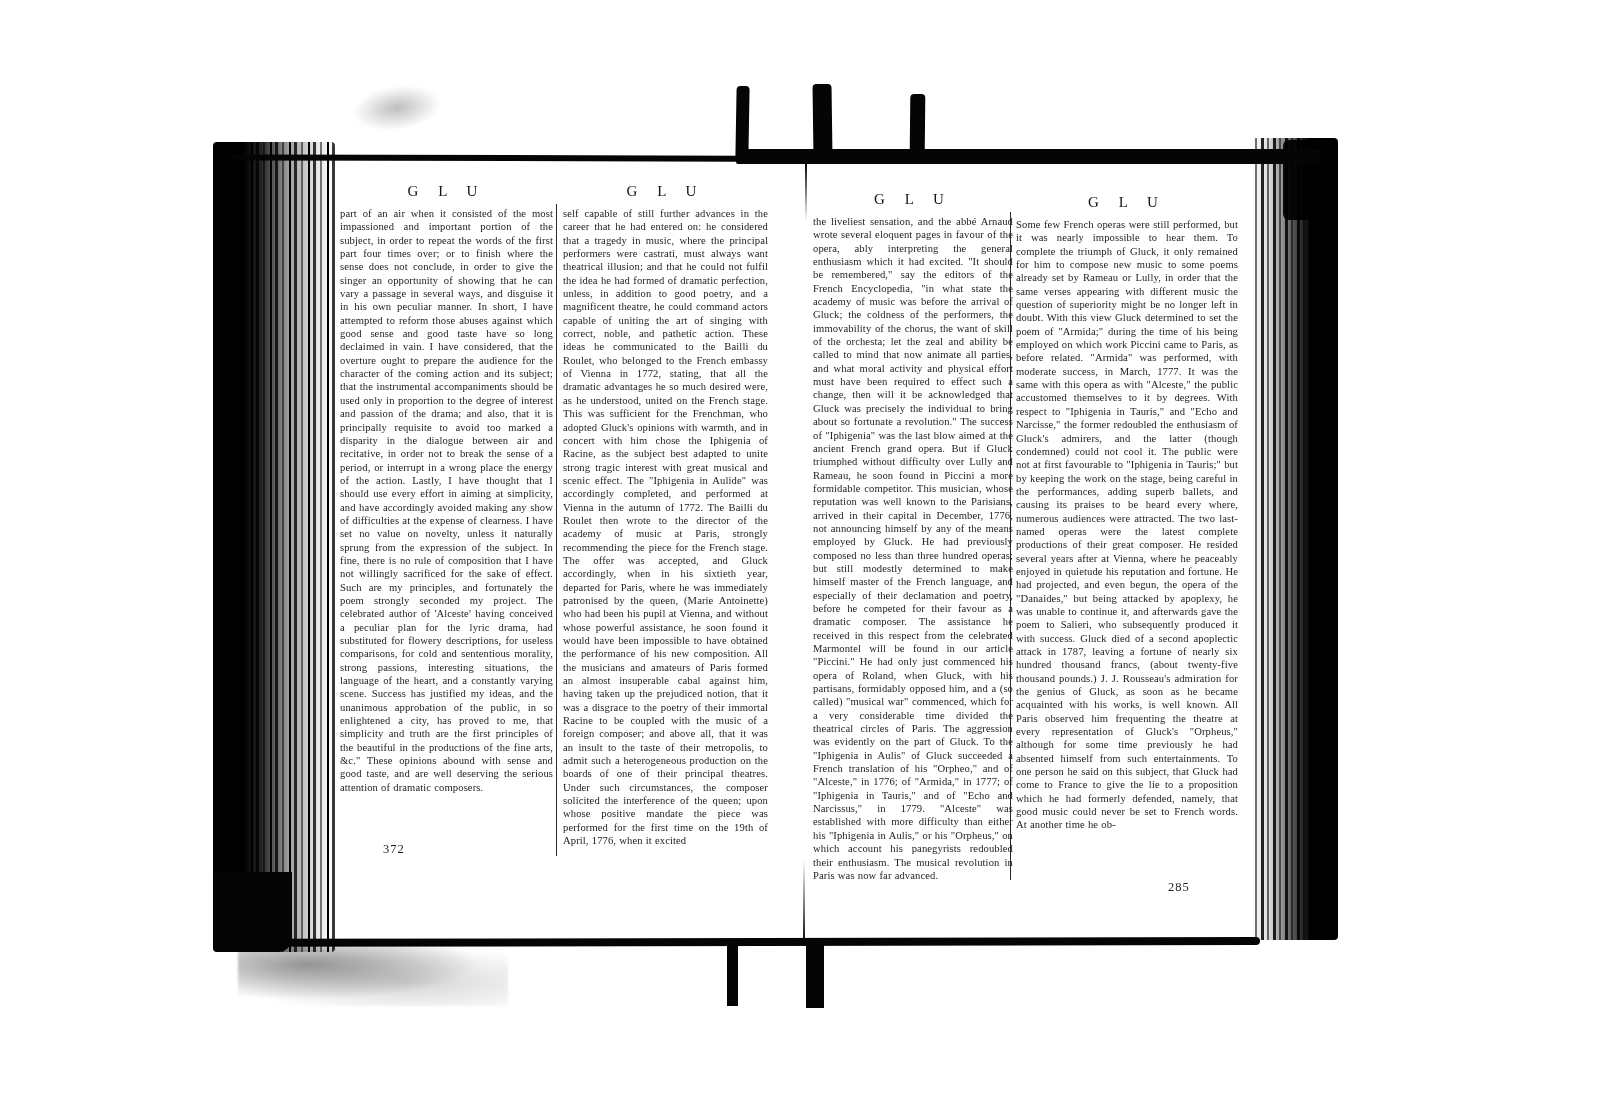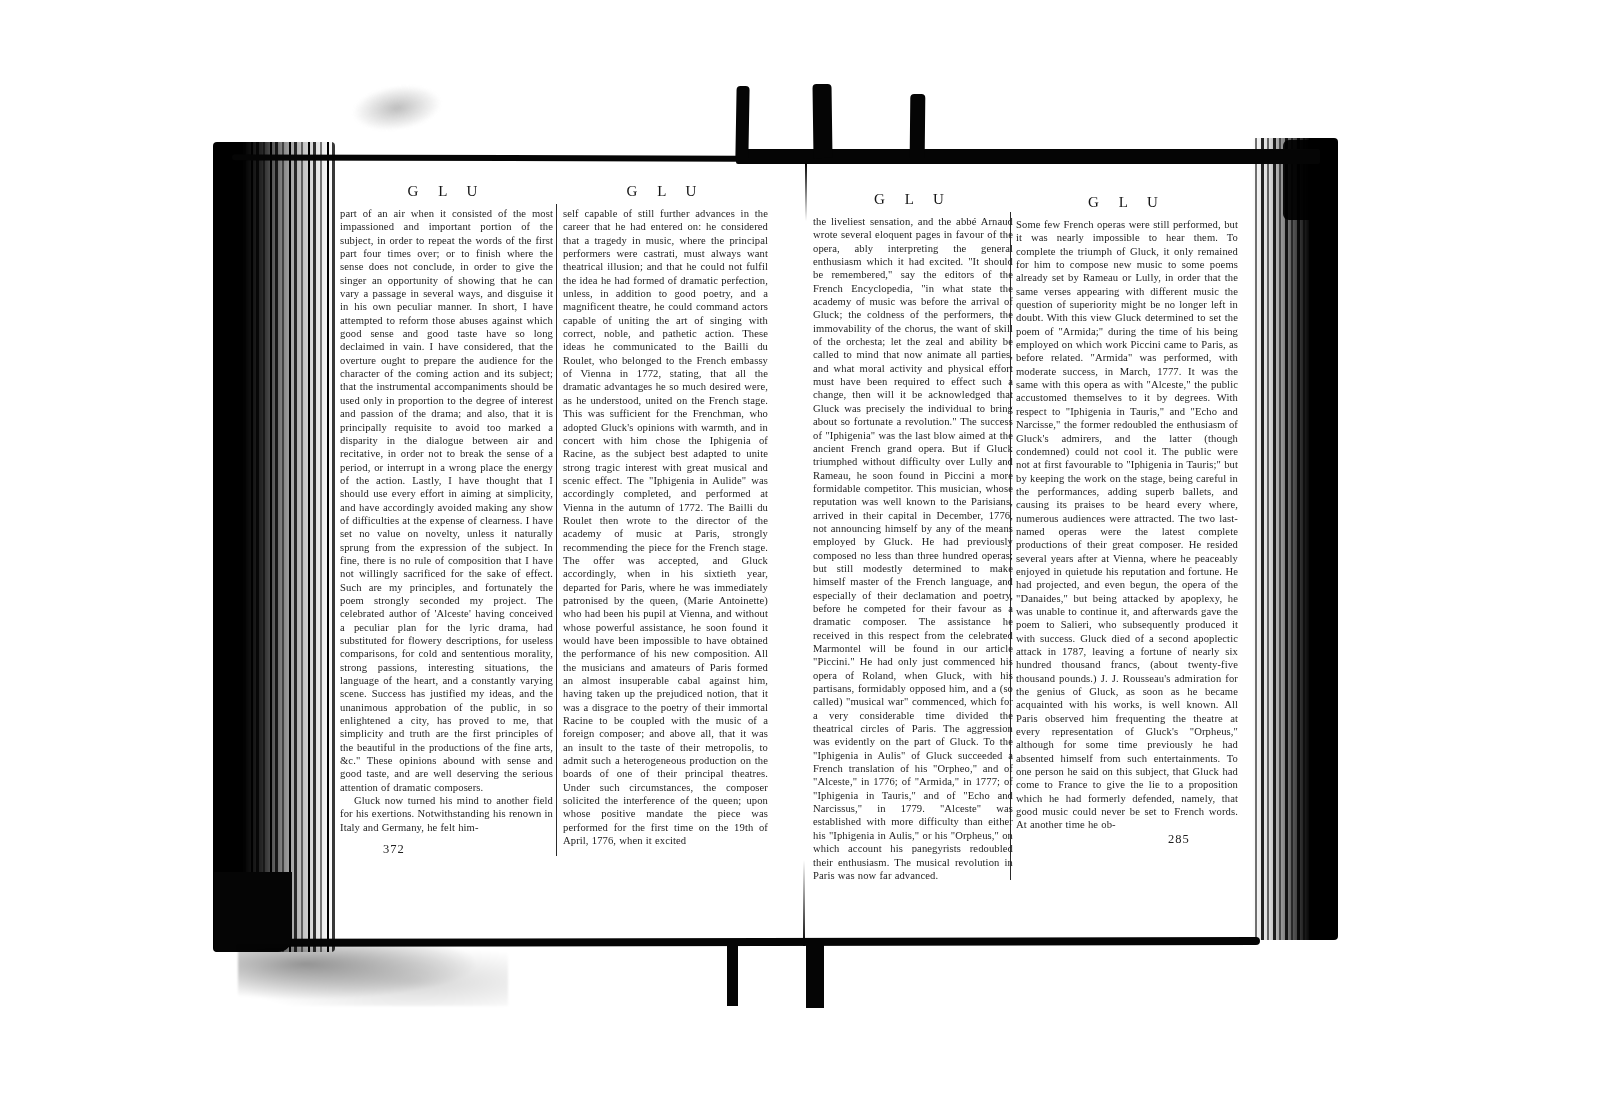--- a/index.html
+++ b/index.html
@@ -66,33 +66,32 @@
   <div class="ink corner-bl"></div>
   <div class="speckle-bl"></div>
   <div class="smudge-tl"></div>
 
   <div class="rule" style="left:556px;top:204px;height:652px;"></div>
   <div class="rule" style="left:1010px;top:212px;height:668px;"></div>
 
   <div class="col" style="left:340px;top:183px;width:213px;">
     <div class="colhead">G L U</div>
     <p>part of an air when it consisted of the most impassioned and important portion of the subject, in order to repeat the words of the first part four times over; or to finish where the sense does not conclude, in order to give the singer an opportunity of showing that he can vary a passage in several ways, and disguise it in his own peculiar manner. In short, I have attempted to reform those abuses against which good sense and good taste have so long declaimed in vain. I have considered, that the overture ought to prepare the audience for the character of the coming action and its subject; that the instrumental accompaniments should be used only in proportion to the degree of interest and passion of the drama; and also, that it is principally requisite to avoid too marked a disparity in the dialogue between air and recitative, in order not to break the sense of a period, or interrupt in a wrong place the energy of the action. Lastly, I have thought that I should use every effort in aiming at simplicity, and have accordingly avoided making any show of difficulties at the expense of clearness. I have set no value on novelty, unless it naturally sprung from the expression of the subject. In fine, there is no rule of composition that I have not willingly sacrificed for the sake of effect. Such are my principles, and fortunately the poem strongly seconded my project. The celebrated author of 'Alceste' having conceived a peculiar plan for the lyric drama, had substituted for flowery descriptions, for useless comparisons, for cold and sententious morality, strong passions, interesting situations, the language of the heart, and a constantly varying scene. Success has justified my ideas, and the unanimous approbation of the public, in so enlightened a city, has proved to me, that simplicity and truth are the first principles of the beautiful in the productions of the fine arts, &amp;c." These opinions abound with sense and good taste, and are well deserving the serious attention of dramatic composers.</p>
-    <p class="indent">Gluck now turned his mind to another field for his exertions. Notwithstanding his renown in Italy and Germany, he felt him-</p>
   </div>
   <div class="pagenum" style="left:383px;top:842px;">372</div>
 
   <div class="col" style="left:563px;top:183px;width:205px;">
     <div class="colhead">G L U</div>
     <p>self capable of still further advances in the career that he had entered on: he considered that a tragedy in music, where the principal performers were castrati, must always want theatrical illusion; and that he could not fulfil the idea he had formed of dramatic perfection, unless, in addition to good poetry, and a magnificent theatre, he could command actors capable of uniting the art of singing with correct, noble, and pathetic action. These ideas he communicated to the Bailli du Roulet, who belonged to the French embassy of Vienna in 1772, stating, that all the dramatic advantages he so much desired were, as he understood, united on the French stage. This was sufficient for the Frenchman, who adopted Gluck's opinions with warmth, and in concert with him chose the Iphigenia of Racine, as the subject best adapted to unite strong tragic interest with great musical and scenic effect. The "Iphigenia in Aulide" was accordingly completed, and performed at Vienna in the autumn of 1772. The Bailli du Roulet then wrote to the director of the academy of music at Paris, strongly recommending the piece for the French stage. The offer was accepted, and Gluck accordingly, when in his sixtieth year, departed for Paris, where he was immediately patronised by the queen, (Marie Antoinette) who had been his pupil at Vienna, and without whose powerful assistance, he soon found it would have been impossible to have obtained the performance of his new composition. All the musicians and amateurs of Paris formed an almost insuperable cabal against him, having taken up the prejudiced notion, that it was a disgrace to the poetry of their immortal Racine to be coupled with the music of a foreign composer; and above all, that it was an insult to the taste of their metropolis, to admit such a heterogeneous production on the boards of one of their principal theatres. Under such circumstances, the composer solicited the interference of the queen; upon whose positive mandate the piece was performed for the first time on the 19th of April, 1776, when it excited</p>
   </div>
 
   <div class="col" style="left:813px;top:191px;width:200px;">
     <div class="colhead">G L U</div>
     <p>the liveliest sensation, and the abbé Arnaud wrote several eloquent pages in favour of the opera, ably interpreting the general enthusiasm which it had excited. "It should be remembered," say the editors of the French Encyclopedia, "in what state the academy of music was before the arrival of Gluck; the coldness of the performers, the immovability of the chorus, the want of skill of the orchesta; let the zeal and ability be called to mind that now animate all parties, and what moral activity and physical effort must have been required to effect such a change, then will it be acknowledged that Gluck was precisely the individual to bring about so fortunate a revolution." The success of "Iphigenia" was the last blow aimed at the ancient French grand opera. But if Gluck triumphed without difficulty over Lully and Rameau, he soon found in Piccini a more formidable competitor. This musician, whose reputation was well known to the Parisians, arrived in their capital in December, 1776, not announcing himself by any of the means employed by Gluck. He had previously composed no less than three hundred operas; but still modestly determined to make himself master of the French language, and especially of their declamation and poetry, before he competed for their favour as a dramatic composer. The assistance he received in this respect from the celebrated Marmontel will be found in our article "Piccini." He had only just commenced his opera of Roland, when Gluck, with his partisans, formidably opposed him, and a (so called) "musical war" commenced, which for a very considerable time divided the theatrical circles of Paris. The aggression was evidently on the part of Gluck. To the "Iphigenia in Aulis" of Gluck succeeded a French translation of his "Orpheo," and of "Alceste," in 1776; of "Armida," in 1777; of "Iphigenia in Tauris," and of "Echo and Narcissus," in 1779. "Alceste" was established with more difficulty than either his "Iphigenia in Aulis," or his "Orpheus," on which account his panegyrists redoubled their enthusiasm. The musical revolution in Paris was now far advanced.</p>
   </div>
 
   <div class="col" style="left:1016px;top:194px;width:222px;">
     <div class="colhead">G L U</div>
     <p>Some few French operas were still performed, but it was nearly impossible to hear them. To complete the triumph of Gluck, it only remained for him to compose new music to some poems already set by Rameau or Lully, in order that the same verses appearing with different music the question of superiority might be no longer left in doubt. With this view Gluck determined to set the poem of "Armida;" during the time of his being employed on which work Piccini came to Paris, as before related. "Armida" was performed, with moderate success, in March, 1777. It was the same with this opera as with "Alceste," the public accustomed themselves to it by degrees. With respect to "Iphigenia in Tauris," and "Echo and Narcisse," the former redoubled the enthusiasm of Gluck's admirers, and the latter (though condemned) could not cool it. The public were not at first favourable to "Iphigenia in Tauris;" but by keeping the work on the stage, being careful in the performances, adding superb ballets, and causing its praises to be heard every where, numerous audiences were attracted. The two last-named operas were the latest complete productions of their great composer. He resided several years after at Vienna, where he peaceably enjoyed in quietude his reputation and fortune. He had projected, and even begun, the opera of the "Danaides," but being attacked by apoplexy, he was unable to continue it, and afterwards gave the poem to Salieri, who subsequently produced it with success. Gluck died of a second apoplectic attack in 1787, leaving a fortune of nearly six hundred thousand francs, (about twenty-five thousand pounds.) J. J. Rousseau's admiration for the genius of Gluck, as soon as he became acquainted with his works, is well known. All Paris observed him frequenting the theatre at every representation of Gluck's "Orpheus," although for some time previously he had absented himself from such entertainments. To one person he said on this subject, that Gluck had come to France to give the lie to a proposition which he had formerly defended, namely, that good music could never be set to French words. At another time he ob-</p>
   </div>
-  <div class="pagenum" style="left:1168px;top:832px;">285</div>
+  <div class="pagenum" style="left:1168px;top:880px;">285</div>
 
 </div>
 
 </body></html>

